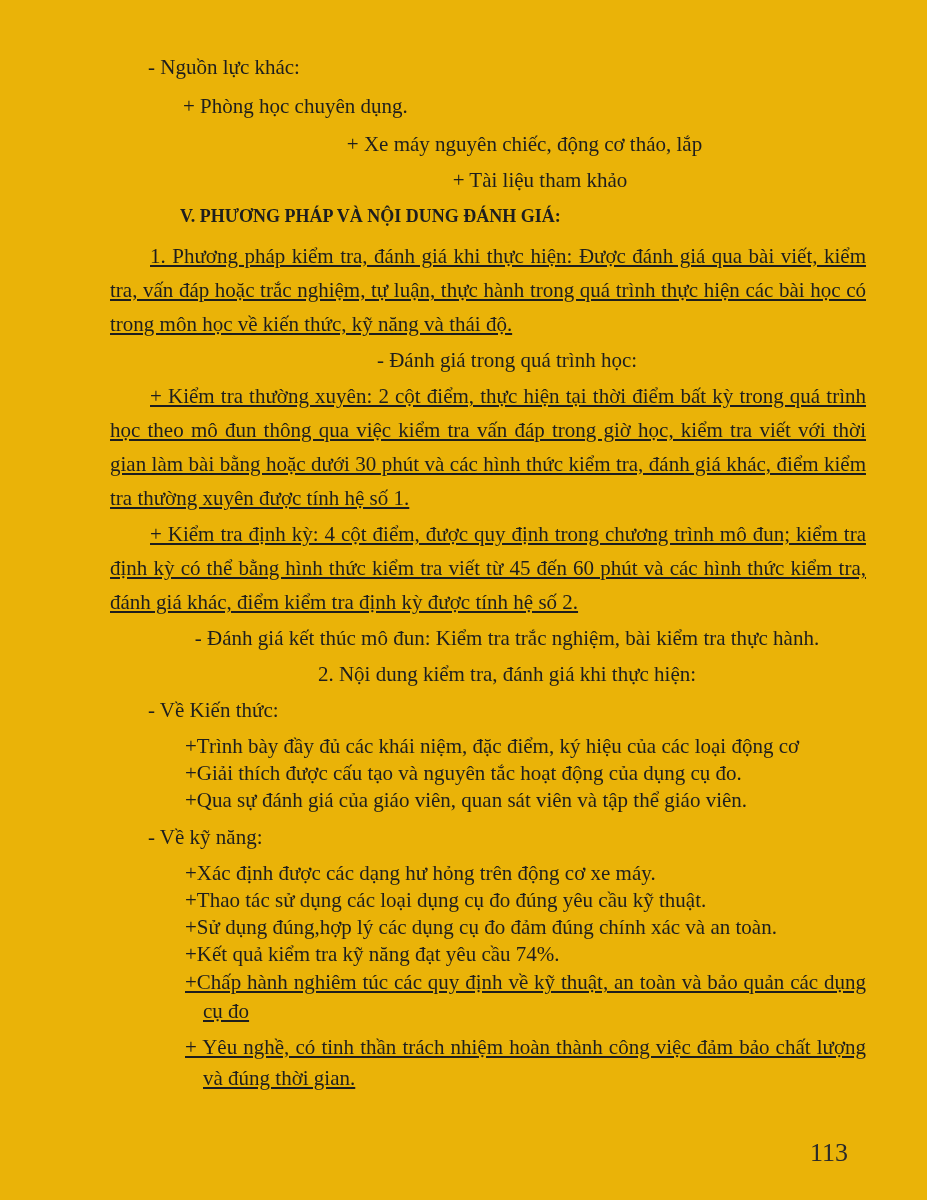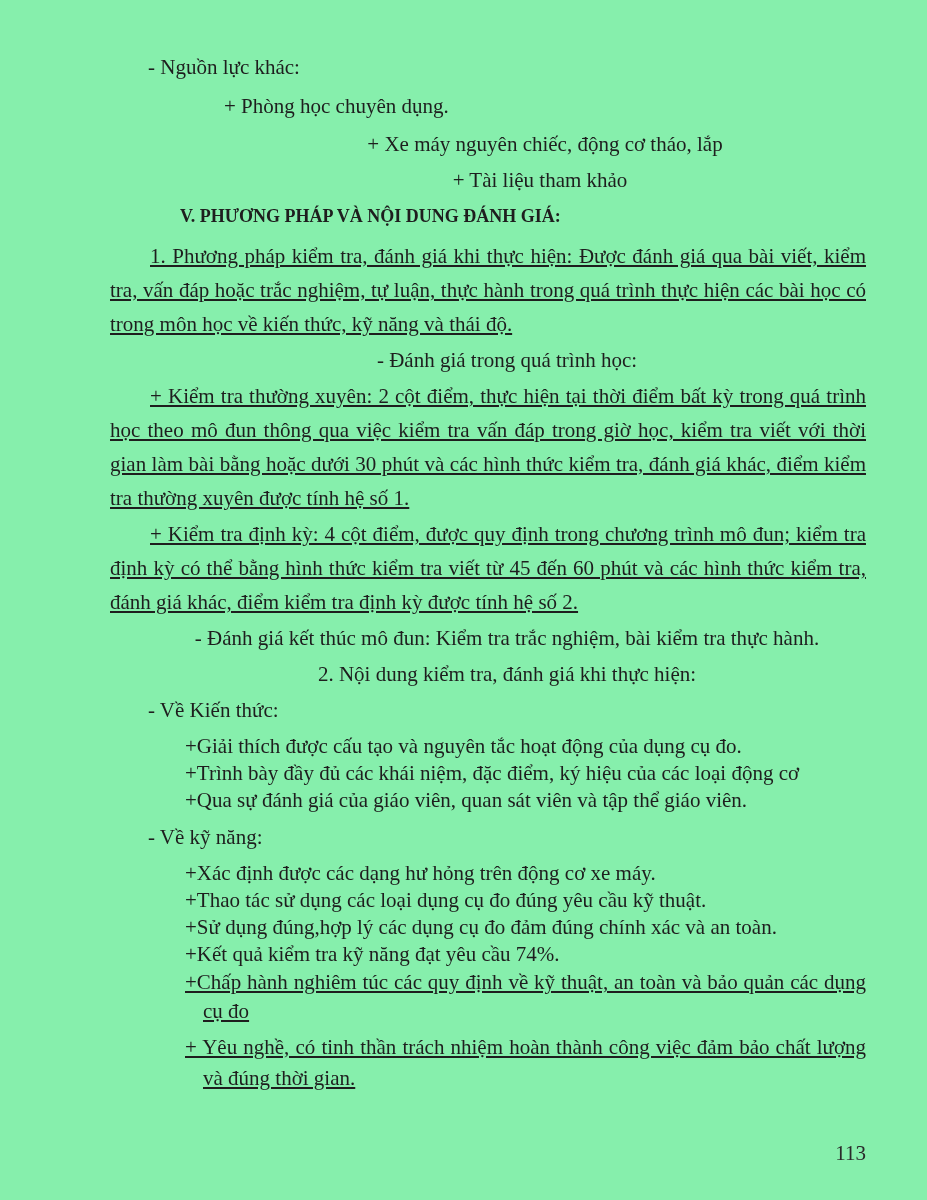--- a/index.html
+++ b/index.html
@@ -5,34 +5,34 @@
   html, body {
     margin: 0;
     padding: 0;
     background: #ffffff;
   }
   .page {
     position: relative;
     width: 927px;
     height: 1200px;
     box-sizing: border-box;
-    background: #86efac;
+    background: #eab308;
     padding: 50px 61px 0 110px;
     font-family: "Liberation Serif", "DejaVu Serif", serif;
     font-size: 21px;
     color: #1e1e1e;
     overflow: hidden;
   }
   .line {
     line-height: 34px;
     white-space: pre-wrap;
   }
   .i38  { margin-left: 38px; }
   .i80  { margin-left: 104px; }
-  .i135 { margin-left: 114px; }
+  .i135 { margin-left: 73px; }
   .mb5 { margin-bottom: 5px; }
   .mb4 { margin-bottom: 4px; }
   .mb2 { margin-bottom: 2px; text-align: center; }
   .mb6 { margin-bottom: 6px; }
   .mt6 { margin-top: 6px; }
   .heading {
     font-weight: bold;
     font-size: 18px;
     line-height: 34px;
     margin: 2px 0 6px 70px;
@@ -56,22 +56,22 @@
     line-height: 29px;
     text-decoration: underline;
   }
   .hang.wide {
     line-height: 31px;
     margin-top: 6px;
   }
   .page-number {
     position: absolute;
     top: 1142px;
-    right: 61px;
-    font-size: 21px;
+    right: 79px;
+    font-size: 26px;
     line-height: 22px;
     color: #2a2a2a;
   }
 </style>
 </head>
 <body>
 
 <div class="page">
 
   <div class="line i38 mb5">- Nguồn lực khác:</div>
@@ -91,22 +91,22 @@
   <div class="para">+ Kiểm tra thường xuyên: 2 cột điểm, thực hiện tại thời điểm bất kỳ trong quá trình học theo mô đun  thông qua việc kiểm tra vấn đáp trong giờ học, kiểm tra viết với thời gian làm bài bằng hoặc dưới 30 phút và các hình thức kiểm tra, đánh giá khác, điểm kiểm tra thường xuyên được tính hệ số 1.</div>
 
   <div class="para">+ Kiểm tra định kỳ: 4 cột điểm, được quy định trong chương trình mô đun; kiểm tra định kỳ có thể bằng hình thức kiểm tra viết từ 45 đến 60 phút và các hình thức kiểm tra, đánh giá khác, điểm kiểm tra định kỳ được tính hệ số 2.</div>
 
   <div class="line i38 mb2">- Đánh giá kết thúc mô đun: Kiểm tra trắc nghiệm, bài kiểm tra thực hành.</div>
 
   <div class="line i38 mb2">2. Nội dung kiểm tra, đánh giá khi thực hiện:</div>
 
   <div class="line i38 mb6">- Về Kiến thức:</div>
 
+  <div class="tight">+Trình bày đầy đủ các khái niệm, đặc điểm,  ký hiệu của các loại động cơ</div>
   <div class="tight">+Giải thích được cấu tạo và nguyên tắc hoạt động của dụng cụ đo.</div>
-  <div class="tight">+Trình bày đầy đủ các khái niệm, đặc điểm,  ký hiệu của các loại động cơ</div>
   <div class="tight">+Qua sự đánh giá của giáo viên, quan sát viên và tập thể giáo viên.</div>
 
   <div class="line i38 mt6 mb6">- Về kỹ năng:</div>
 
   <div class="tight">+Xác định được các dạng hư hỏng trên động cơ xe máy.</div>
   <div class="tight">+Thao tác sử dụng các loại dụng cụ đo đúng yêu cầu kỹ thuật.</div>
   <div class="tight">+Sử dụng đúng,hợp lý các dụng cụ đo đảm đúng chính xác và an toàn.</div>
   <div class="tight">+Kết quả kiểm tra kỹ năng đạt yêu cầu 74%.</div>
 
 

